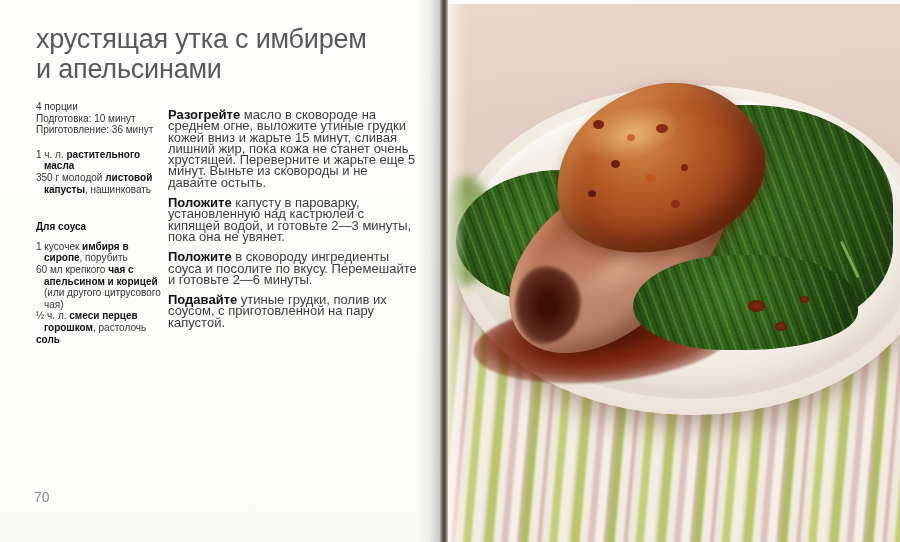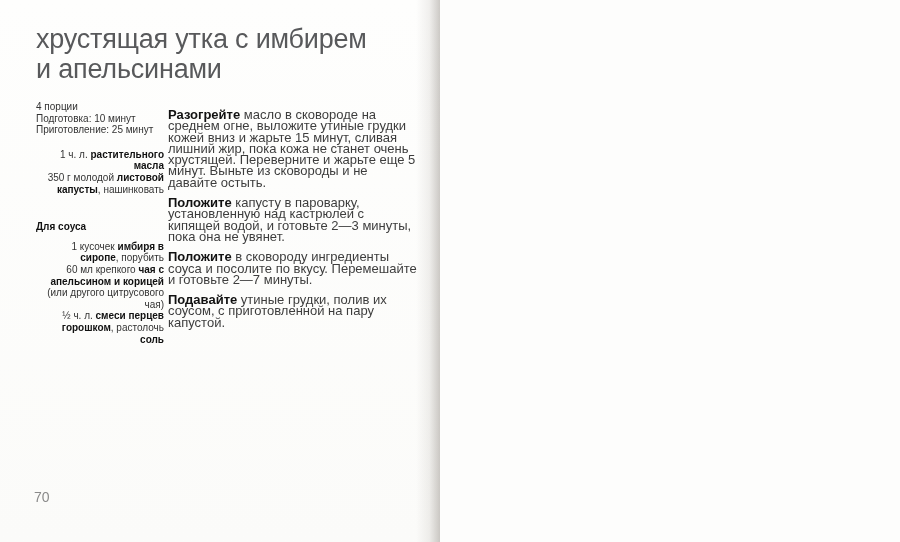--- a/index.html
+++ b/index.html
@@ -1,33 +1,33 @@
 <!DOCTYPE html>
 <html><head>
 <meta charset="utf-8">
 <style>
   html,body{margin:0;padding:0;background:#888;}
   *{box-sizing:border-box;}
   .spread{
     position:relative;width:900px;height:542px;overflow:hidden;
     font-family:"Liberation Sans","DejaVu Sans",sans-serif;
-    display:flex;background:#fdfdfc;flex-direction:column;
+    display:flex;background:#fdfdfc;
   }
   
   .page-left{position:relative;width:440px;height:542px;background:linear-gradient(180deg,#fefefd,#fbfbf9);flex:0 0 auto;}
   .page-left::after{content:"";position:absolute;top:0;right:0;width:24px;height:100%;
     background:linear-gradient(90deg,rgba(120,110,100,0) 0%,rgba(120,110,100,.10) 55%,rgba(90,80,70,.30) 100%);pointer-events:none;}
   .title{position:absolute;left:36px;top:24px;margin:0;font-size:27px;line-height:30px;font-weight:400;color:#58595b;letter-spacing:-.2px;}
   .title span{display:block;}
   .columns{position:absolute;left:36px;top:101px;display:flex;width:382px;}
   .col-ing{width:128px;flex:0 0 auto;font-size:10px;line-height:11.6px;color:#333;}
   .col-method{margin-left:4px;width:250px;font-size:13px;line-height:11.3px;color:#3d3d3d;margin-top:8px;}
   .meta-block{margin:0 0 13px 0;}
   .meta-block div{white-space:nowrap;}
-  .ing-list{margin:8px 0 26px 0;padding:0;list-style:none;text-align:right;}
+  .ing-list{margin:8px 0 26px 0;padding:0;list-style:none;}
   .ing-list li{padding-left:8px;text-indent:-8px;}
   .ing-list b,.sauce-head{color:#111;}
   .sauce-head{font-weight:bold;margin:0;}
   .step{margin:0 0 9px 0;}
   .step b{color:#111;}
   .tip{margin:11px 0 0 0;}
   .tip b{color:#111;}
   .tip span{color:#9c9c9c;}
   .page-num{position:absolute;left:34px;top:489px;font-size:14px;color:#8a8a8a;}
   
@@ -123,41 +123,41 @@
       <span>хрустящая утка с имбирем</span>
       <span>и апельсинами</span>
     </h1>
 
     <div class="columns">
 
       <div class="col-ing">
         <div class="meta-block">
           <div>4 порции</div>
           <div>Подготовка: 10 минут</div>
-          <div>Приготовление: 25 минут</div>
+          <div>Приготовление: 36 минут</div>
         </div>
 
         <ul class="ing-list">
           <li><span>1 ч. л. </span><b>растительного масла</b><span></span></li>
           <li><span>350 г молодой </span><b>листовой капусты</b><span>, нашинковать</span></li>
         </ul>
 
         <p class="sauce-head">Для соуса</p>
         <ul class="ing-list">
           <li><span>1 кусочек </span><b>имбиря в сиропе</b><span>, порубить</span></li>
           <li><span>60 мл крепкого </span><b>чая с апельсином и корицей</b><span> (или другого цитрусового чая)</span></li>
           <li><span>½ ч. л. </span><b>смеси перцев горошком</b><span>, растолочь</span></li>
           <li><span></span><b>соль</b><span></span></li>
         </ul>
       </div>
 
       <div class="col-method">
         <p class="step"><b>Разогрейте</b><span> масло в сковороде на среднем огне, выложите утиные грудки кожей вниз и жарьте 15 минут, сливая лишний жир, пока кожа не станет очень хрустящей. Переверните и жарьте еще 5 минут. Выньте из сковороды и не давайте остыть.</span></p>
         <p class="step"><b>Положите</b><span> капусту в пароварку, установленную над кастрюлей с кипящей водой, и готовьте 2—3 минуты, пока она не увянет.</span></p>
-        <p class="step"><b>Положите</b><span> в сковороду ингредиенты соуса и посолите по вкусу. Перемешайте и готовьте 2—7 минуты.</span></p>
+        <p class="step"><b>Положите</b><span> в сковороду ингредиенты соуса и посолите по вкусу. Перемешайте и готовьте 2—6 минуты.</span></p>
         <p class="step"><b>Подавайте</b><span> утиные грудки, полив их соусом, с приготовленной на пару капустой.</span></p>
       </div>
 
     </div>
 
     <div class="page-num">70</div>
   </div>
 
   <div class="spine"></div>
 

